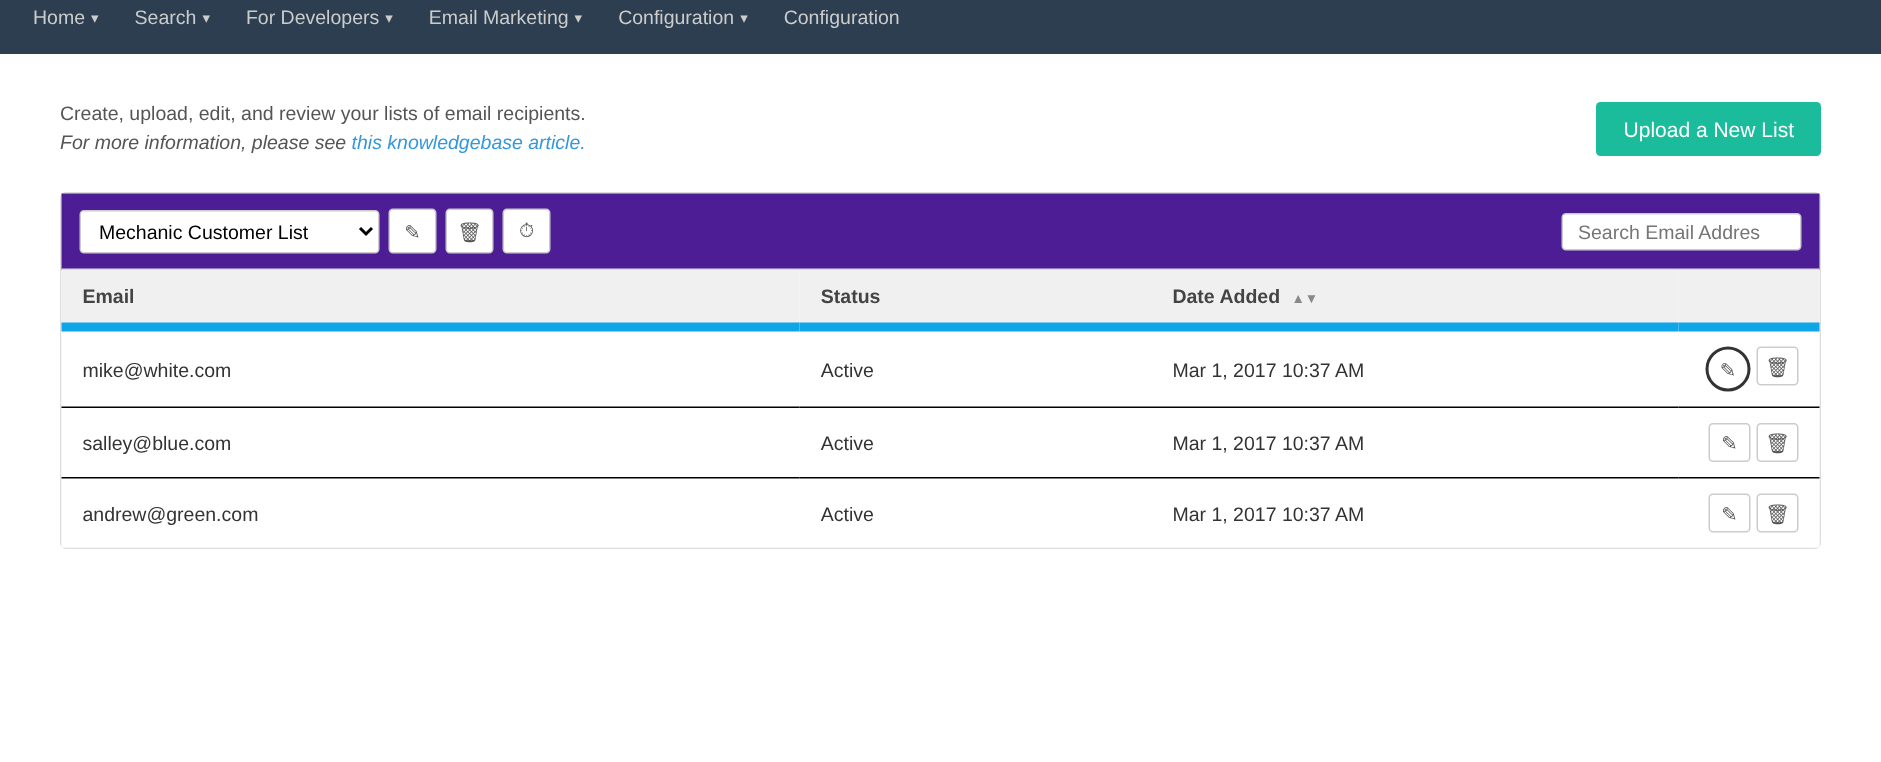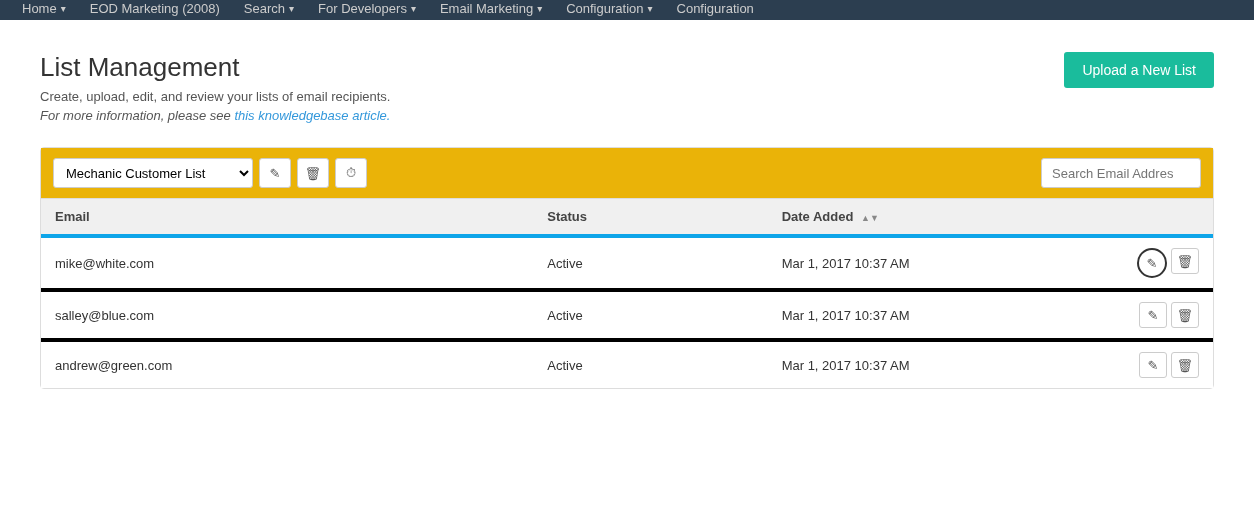--- a/index.html
+++ b/index.html
@@ -2,22 +2,22 @@
 <html><head>
   <meta charset="utf-8">
   <style>
     * { box-sizing: border-box; margin: 0; padding: 0; }
     body { font-family: -apple-system, BlinkMacSystemFont, "Segoe UI", Helvetica, Arial, sans-serif; font-size: 14px; background: #fff; color: #333; }
 
     
     .navbar {
       background: #2c3e50;
       display: flex;
-      align-items: flex-end;
-      height: 20px;
+      align-items: flex-start;
+      height: 36px;
       padding: 0 12px;
       gap: 4px;
     }
     .nav-item {
       color: #ccc;
       font-size: 13px;
       padding: 4px 10px;
       cursor: pointer;
       display: flex;
       align-items: center;
@@ -82,22 +82,23 @@
 
     
     .table-container {
       border: 1px solid #ddd;
       border-radius: 4px;
       background: #f9f9f9;
     }
 
     .table-toolbar {
       display: flex;
+      align-items: center;
       padding: 10px 12px;
-      background: #eab308;
+      background: #4c1d95;
       border-bottom: 1px solid #ddd;
       gap: 6px;
     }
 
     .list-select {
       padding: 5px 8px;
       font-size: 13px;
       border: 1px solid #ccc;
       border-radius: 3px;
       background: #fff;
@@ -154,41 +155,41 @@
     .data-table thead tr {
       background: #f0f0f0;
     }
 
     .data-table th {
       text-align: left;
       padding: 10px 14px;
       font-size: 13px;
       font-weight: 600;
       color: #444;
-      border-bottom: 4px solid #0ea5e9;
+      border-bottom: 6px solid #0ea5e9;
     }
 
     .data-table th.sortable {
       cursor: pointer;
     }
 
     .sort-arrows {
       display: inline-flex;
       flex-direction: column;
       margin-left: 4px;
       font-size: 9px;
       line-height: 1;
       color: #888;
     }
 
     .data-table td {
       padding: 10px 14px;
       font-size: 13px;
       color: #333;
-      border-bottom: 4px solid #000000;
+      border-bottom: 1px solid #000000;
     }
 
     .data-table tr:last-child td {
       border-bottom: none;
     }
 
     .actions-cell {
       display: flex;
       gap: 4px;
       justify-content: flex-end;
@@ -223,23 +224,20 @@
   </style>
 </head>
 <body>
 
 <nav class="navbar">
   <span class="nav-item">
     <span>Home</span>
     <span class="nav-chevron">▾</span>
   </span>
   <span class="nav-item">
-    <span>EOD Marketing (2008)</span>
-  </span>
-  <span class="nav-item">
     <span>Search</span>
     <span class="nav-chevron">▾</span>
   </span>
   <span class="nav-item">
     <span>For Developers</span>
     <span class="nav-chevron">▾</span>
   </span>
   <span class="nav-item">
     <span>Email Marketing</span>
     <span class="nav-chevron">▾</span>
@@ -250,21 +248,20 @@
   </span>
   <span class="nav-item">
     <span>Configuration</span>
   </span>
 </nav>
 
 <div class="page-content">
 
   <div class="page-header">
     <div>
-      <h1 class="page-title">List Management</h1>
       <p class="page-subtitle">Create, upload, edit, and review your lists of email recipients.</p>
       <p class="page-info">
         <span>For more information, please see </span><a href="#">this knowledgebase article.</a>
       </p>
     </div>
     <div class="header-buttons">
       <button class="btn-teal">Upload a New List</button>
     </div>
   </div>
 

